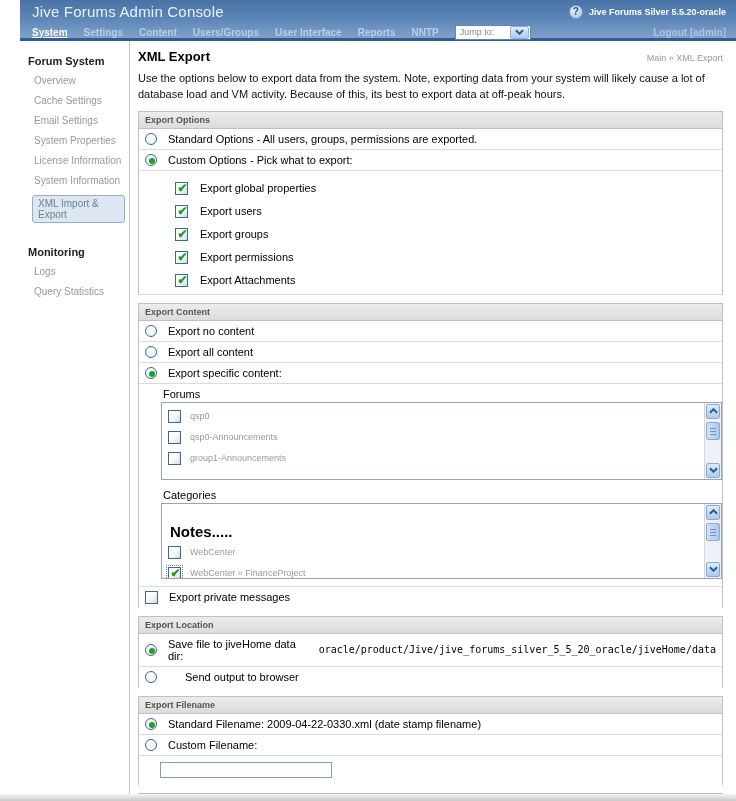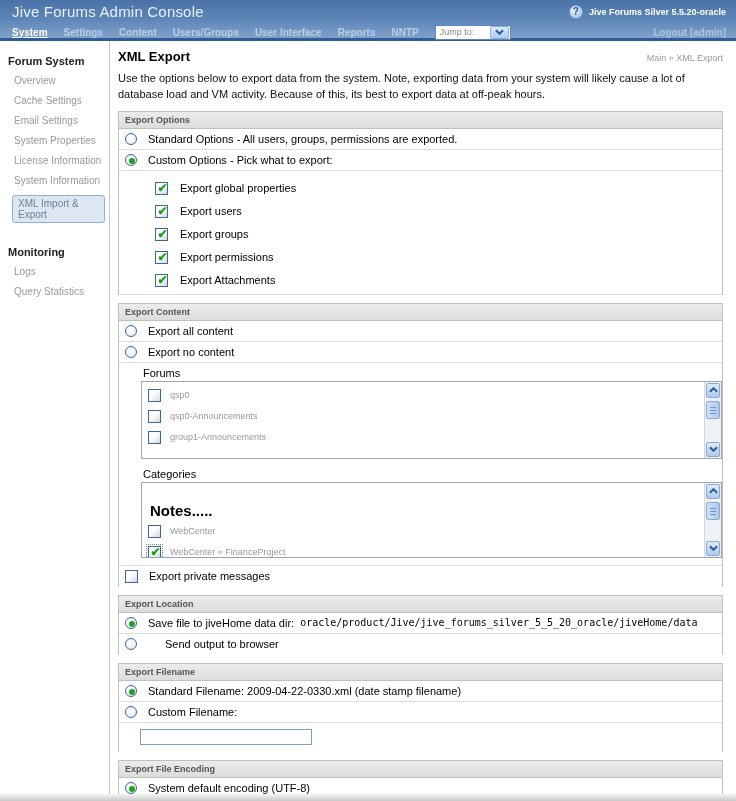--- a/index.html
+++ b/index.html
@@ -1,18 +1,18 @@
 <!DOCTYPE html>
 <html><head>
 <meta charset="utf-8">
 <style>
   * { margin:0; padding:0; box-sizing:border-box; }
   html,body { background:#fff; }
   body { font-family:"Liberation Sans", sans-serif; }
-  #app { position:relative; width:736px; height:801px; background:#fff; overflow:hidden; }
+  #app { position:relative; width:736px; height:801px; background:#fff; overflow:hidden;padding-left:20px; }
 
   
   .hdr { height:41px; background:linear-gradient(180deg,#4972a6 0%,#5d86b8 50%,#7fa1ca 100%); border-bottom:3px solid #2e5c99; }
   .hdr-top { height:23px; display:flex; align-items:center; justify-content:space-between; padding:0 10px 0 12px; }
   .app-title { color:#eaf1f9; font-size:15px; letter-spacing:.2px; }
   .ver-wrap { display:flex; align-items:center; gap:6px; }
   .help-ic { width:14px; height:14px; border-radius:50%; background:radial-gradient(circle at 35% 30%,#eef6ff,#9cbede); border:1px solid #7aa0c8; color:#1e4f8f; font-size:10px; font-weight:bold; display:flex; align-items:center; justify-content:center; }
   .ver-txt { color:#fff; font-size:9px; font-weight:bold; }
   .hdr-nav { height:18px; display:flex; align-items:center; padding:0 10px 0 12px; }
   .nav-link { color:#b9cde5; font-size:10px; font-weight:bold; margin-right:16px; cursor:pointer; text-decoration:none; }
@@ -177,25 +177,29 @@
               </span>
             <span class="lbl">Export Attachments</span>
           </div>
         </div>
       </div>
 
       <div class="tbl">
         <div class="sec-h">Export Content</div>
         <div class="row">
           <span class="radio"></span>
+          <span class="lbl">Export no content</span>
+        </div>
+        <div class="row">
+          <span class="radio"></span>
           <span class="lbl">Export all content</span>
         </div>
         <div class="row">
-          <span class="radio"></span>
-          <span class="lbl">Export no content</span>
+          <span class="radio on"></span>
+          <span class="lbl">Export specific content:</span>
         </div>
 
         <div class="list-wrap">
           <div class="list-label">Forums</div>
           <div class="listbox">
             <div class="list-items">
               <div class="li-row">
                 <span class="cb"></span>
                 <span class="li-lbl">qsp0</span>
               </div>

